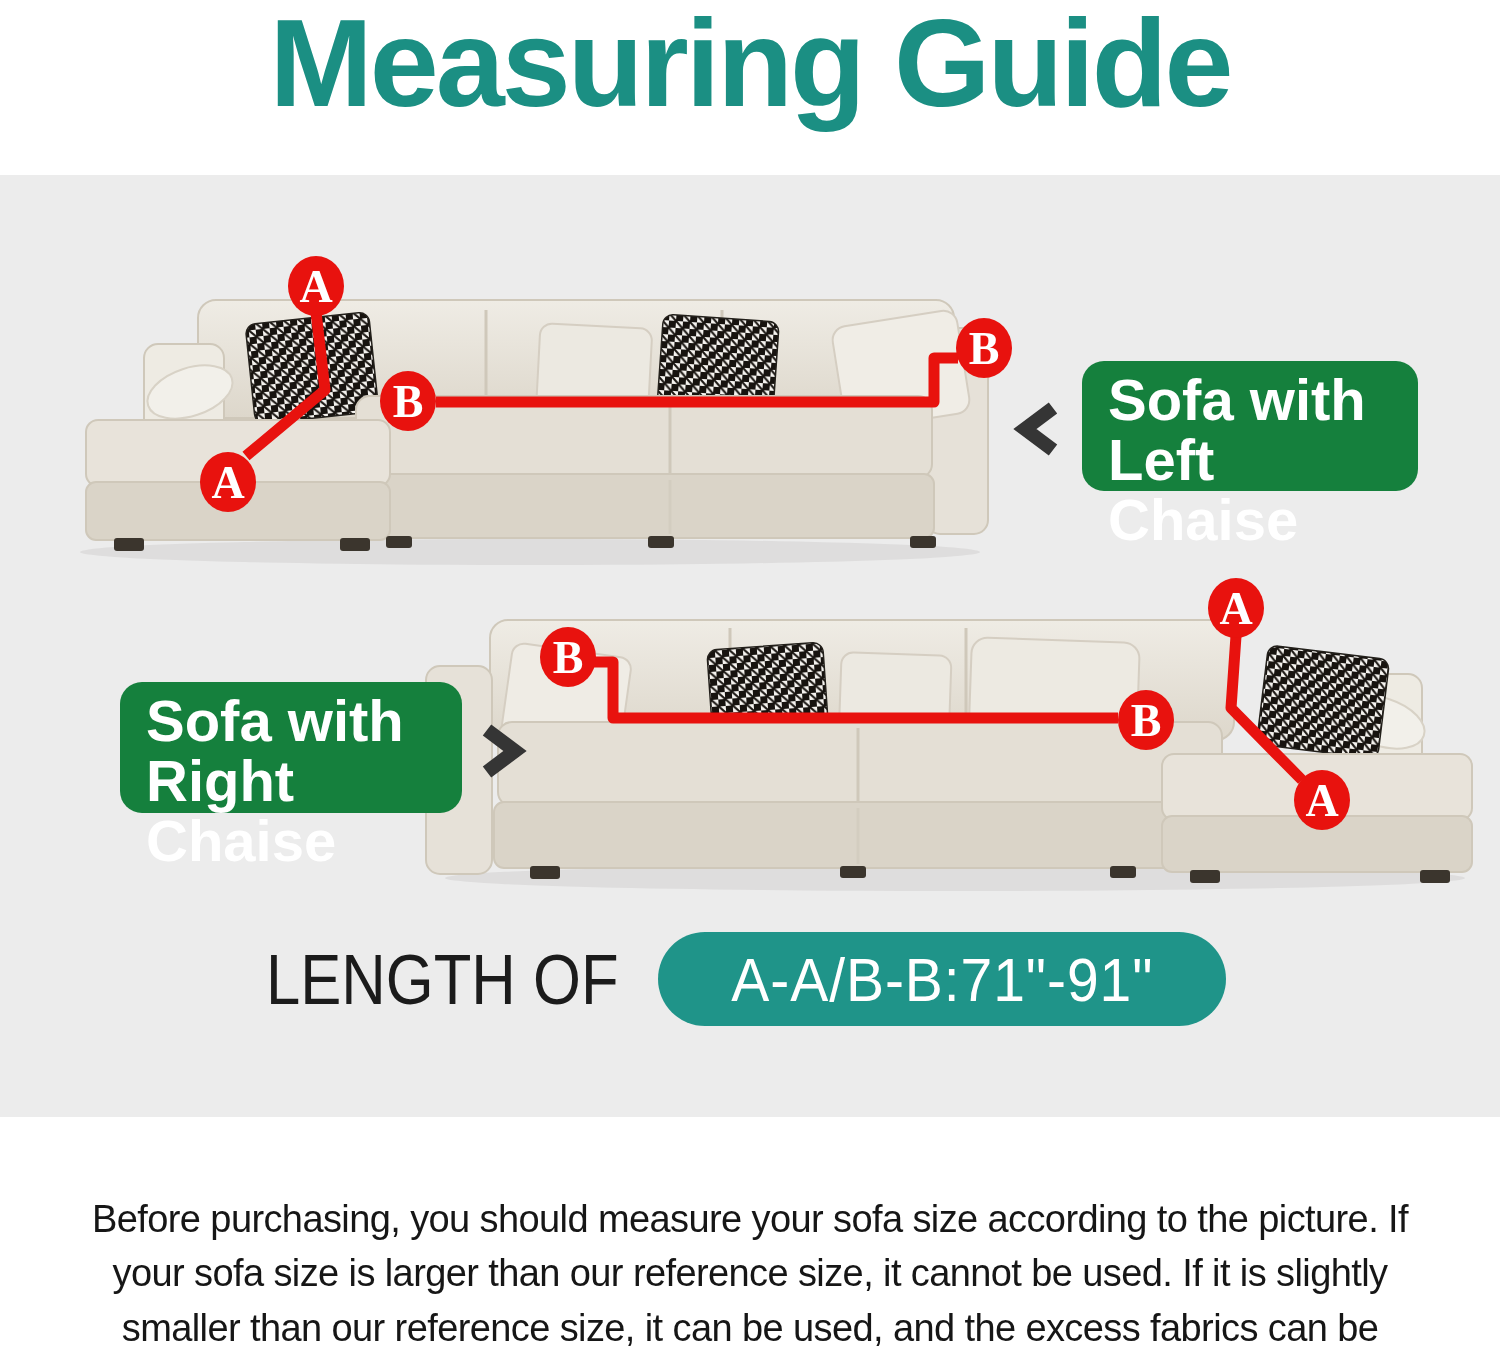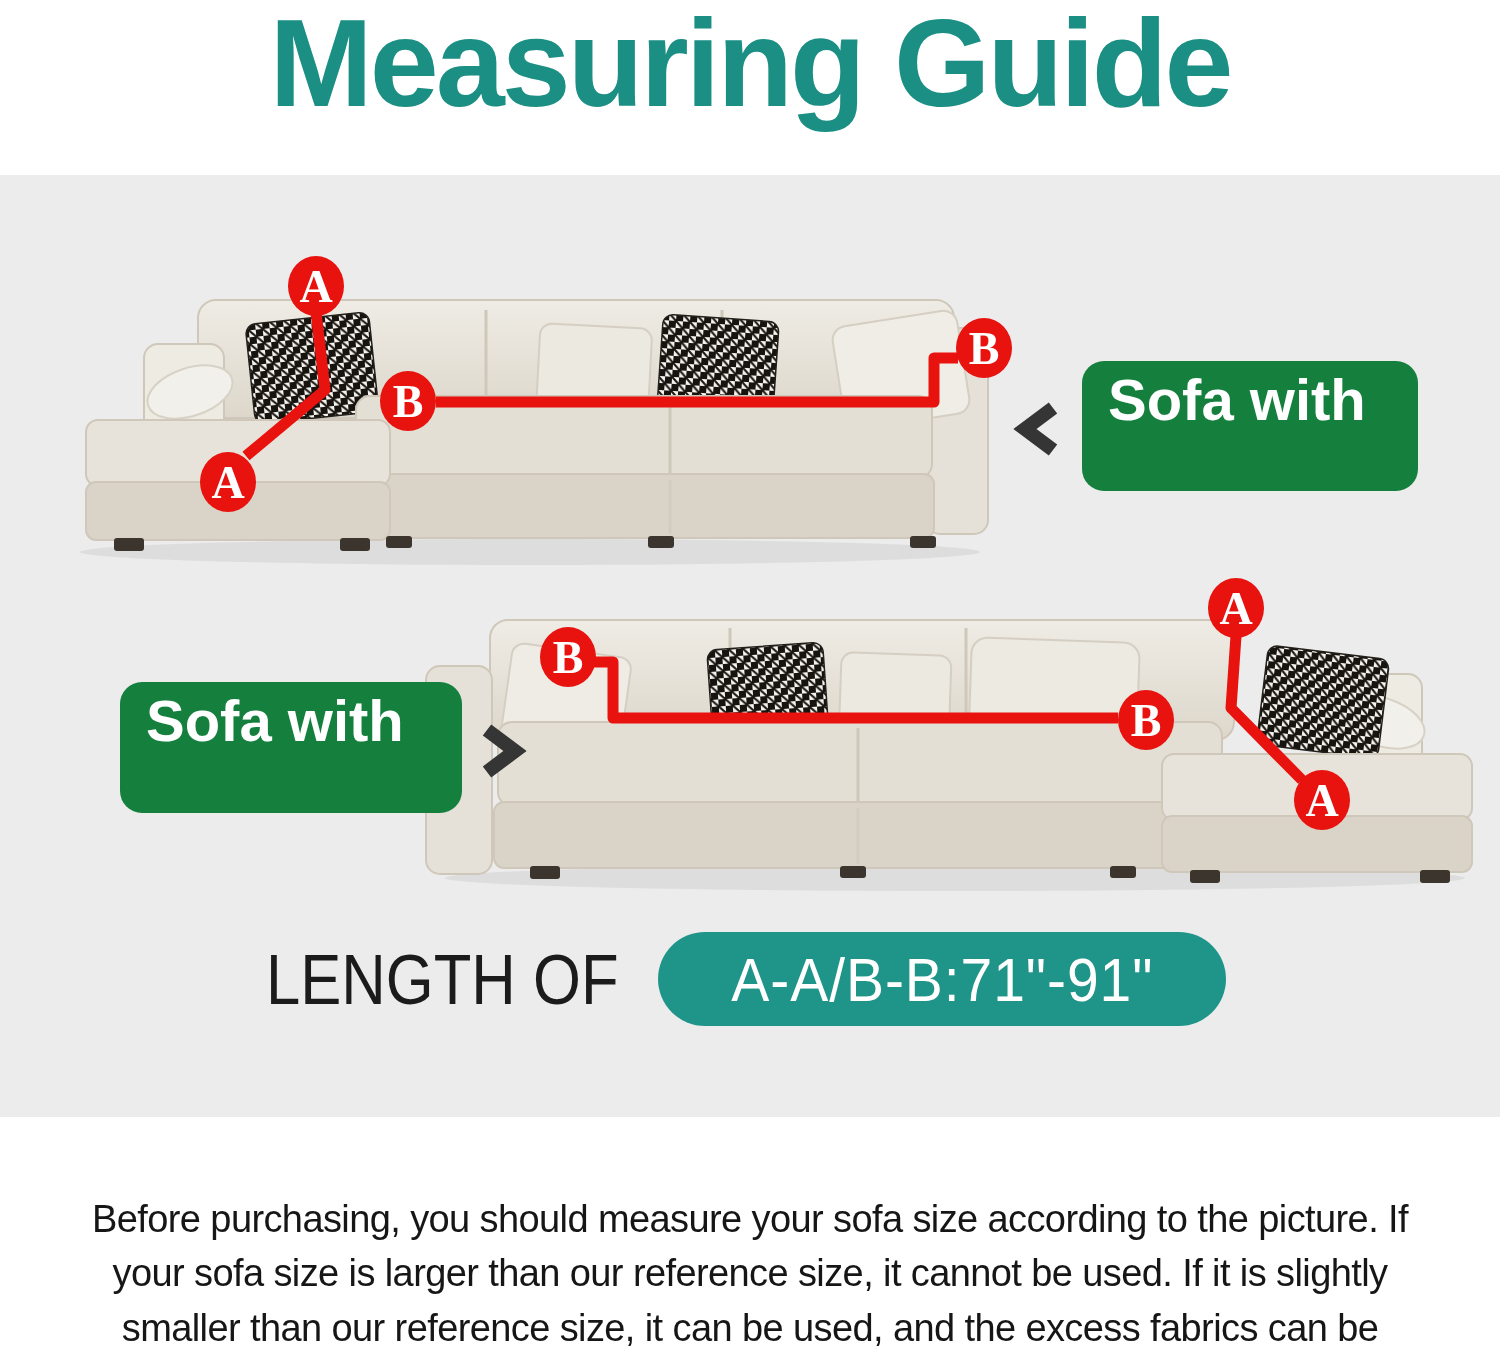--- a/index.html
+++ b/index.html
@@ -116,20 +116,21 @@
       </g>
       <g>
         <ellipse cx="934" cy="108" rx="28" ry="30" fill="#E8120E"></ellipse>
         <text class="marker-letter" x="934" y="124" text-anchor="middle">B</text>
       </g>
     </g>
   </svg>
 
   <div class="chaise-label label-left">
     <span style="display:block">Sofa with</span>
+    <span style="display:block">Left Chaise</span>
   </div>
   <svg class="chevron chev-left" width="52" height="58" viewBox="0 0 52 58">
     <path d="M43 8 L15 29 L43 50" stroke="#353535" stroke-width="14" fill="none"></path>
   </svg>
 
   <svg class="sofa-svg sofa-bottom" width="1090" height="390" viewBox="0 0 1090 390">
     <defs>
       <linearGradient id="g2" x1="0" y1="0" x2="0" y2="1">
         <stop offset="0" stop-color="#EFECE5"></stop>
           <stop offset="1" stop-color="#DDD7CB"></stop>
@@ -188,20 +189,21 @@
       </g>
       <g>
         <ellipse cx="912" cy="230" rx="28" ry="30" fill="#E8120E"></ellipse>
         <text class="marker-letter" x="912" y="246" text-anchor="middle">A</text>
       </g>
     </g>
   </svg>
 
   <div class="chaise-label label-right">
     <span style="display:block">Sofa with</span>
+    <span style="display:block">Right Chaise</span>
   </div>
   <svg class="chevron chev-right" width="52" height="58" viewBox="0 0 52 58">
     <path d="M9 8 L37 29 L9 50" stroke="#353535" stroke-width="14" fill="none"></path>
   </svg>
 
   <div class="length-label">LENGTH OF</div>
   <div class="pill">
     <span>A-A/B-B:71"-91"</span>
   </div>
 

